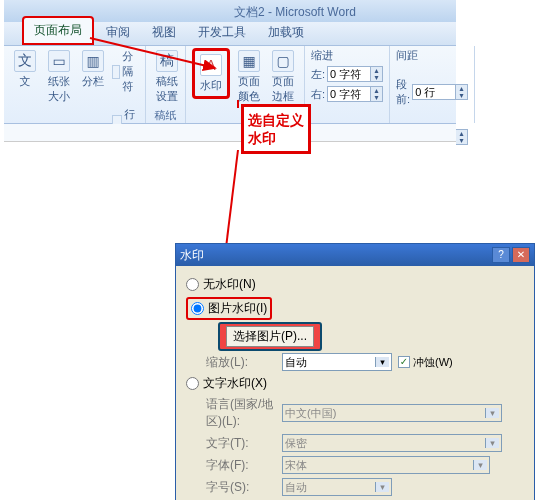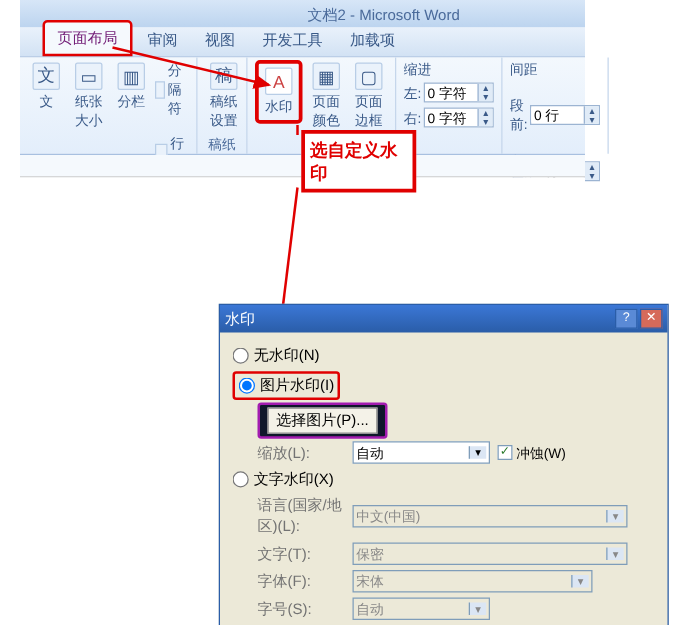--- a/index.html
+++ b/index.html
@@ -1,47 +1,47 @@
 <!DOCTYPE html>
 <html><head>
 <meta charset="utf-8">
 <style>
 *{box-sizing:border-box;margin:0;padding:0;font-family:"Microsoft YaHei",SimSun,sans-serif}
 body{width:540px;height:500px;background:#fff;overflow:hidden;position:relative;font-size:12px}
-.window{position:absolute;top:0;left:16px;width:452px}
+.window{position:absolute;top:0;left:4px;width:452px}
 .titlebar{height:22px;background:linear-gradient(#d7e6f7,#bcd4ef);font-size:12px;color:#4a6a9a;padding-left:230px;padding-top:4px}
 .tabs{height:24px;background:linear-gradient(#e9f1fb,#d2e2f4);display:flex;align-items:flex-end;padding-left:18px;gap:2px;border-bottom:1px solid #a8c0e0}
 .tab{padding:4px 10px;font-size:12px;color:#3a5a88;cursor:pointer}
-.tab.active{background:#f5f9fd;border:2px solid #e00000;border-radius:4px 4px 0 0;color:#701a75}
+.tab.active{background:#f5f9fd;border:2px solid #e00000;border-radius:4px 4px 0 0;color:#14532d}
 .ribbon{height:78px;background:linear-gradient(#f3f8fd,#e3eefb);display:flex;border-bottom:1px solid #a8c0e0}
 .rgroup{border-right:1px solid #c5d6eb;padding:2px 6px;display:flex;flex-direction:column;justify-content:space-between}
 .rgroup .top{display:flex;gap:4px;align-items:flex-start;flex:1}
 .rgroup .lbl{text-align:center;font-size:11px;color:#4a6a9a;padding:2px 0}
 .rbtn{display:flex;flex-direction:column;align-items:center;gap:2px;padding:2px 4px;font-size:11px;color:#3a5a88;cursor:pointer}
 .rbtn .ic{width:22px;height:22px;background:#eaf2fb;border:1px solid #b8cde6;border-radius:2px;display:flex;align-items:center;justify-content:center;font-size:14px}
 .smallrow{display:flex;align-items:center;gap:2px;font-size:11px;color:#3a5a88;padding:1px 0}
 .smallrow .mic{width:14px;height:14px;background:#eaf2fb;border:1px solid #b8cde6}
 .spin{display:inline-flex;align-items:center;border:1px solid #9cb4d2;background:#fff;height:16px}
 .spin input{border:none;width:42px;font-size:11px;padding:0 2px}
 .spin .ar{width:12px;background:#e0ebf7;text-align:center;font-size:8px;line-height:7px;border-left:1px solid #9cb4d2}
 .hl{border:3px solid #e00000;border-radius:4px;padding:1px}
 .ruler{height:18px;background:#f5f9fd;border-bottom:1px solid #ccc;position:relative;font-size:9px;color:#666}
 .doc{height:140px;background:#fff;position:relative}
-.callout{position:absolute;top:104px;left:241px;width:92px;border:3px solid #e00000;background:#fff;padding:4px;font-size:14px;color:#e00000;font-weight:bold;text-align:left;line-height:1.3}
+.callout{position:absolute;top:104px;left:241px;width:70px;border:3px solid #e00000;background:#fff;padding:4px;font-size:14px;color:#e00000;font-weight:bold;text-align:left;line-height:1.3}
 svg.arrows{position:absolute;top:0;left:0;pointer-events:none}
 .dialog{position:absolute;top:243px;left:175px;width:360px;border:1px solid #2a5da8;background:#ece9d8;font-size:12px}
 .dlg-title{height:22px;background:linear-gradient(#3b77d6,#2a5da8);color:#fff;display:flex;align-items:center;justify-content:space-between;padding:0 4px;font-size:12px}
 .dlg-title .r{display:flex;gap:2px}
 .dlg-title .wb{width:18px;height:16px;background:#5a8ad6;border:1px solid #2a5da8;color:#fff;text-align:center;font-size:10px;line-height:14px;cursor:pointer}
 .dlg-title .wb.cl{background:#d66a5a}
 .dlg-body{padding:8px 10px}
 .radio-row{display:flex;align-items:center;gap:4px;padding:2px 0}
 .radio-row input{margin:0}
 .radio-sel{border:2px solid #e00000;border-radius:3px;padding:1px 3px;display:inline-flex;align-items:center;gap:4px}
-.selbtn{border:2px solid #a21caf;border-radius:3px;padding:2px 6px;margin-left:20px;display:inline-block;background:#0f172a;cursor:pointer}
+.selbtn{border:2px solid #0c4a6e;border-radius:3px;padding:2px 6px;margin-left:32px;display:inline-block;background:#ef4444;cursor:pointer}
 .selbtn .inner{border:1px solid #888;padding:1px 6px;background:#f4f2e8}
 .form-row{display:flex;align-items:center;padding:2px 0;gap:6px}
 .form-row .fl{width:90px;padding-left:20px;color:#737373}
 .sel{border:1px solid #7f9db9;background:#fff;height:18px;display:flex;align-items:center;justify-content:space-between;padding:0 2px;font-size:11px}
 .sel.dis{background:#ece9d8;color:#888}
 .sel .dd{width:14px;background:#dbe6f4;border-left:1px solid #7f9db9;text-align:center;font-size:9px}
 .chk{display:inline-flex;align-items:center;gap:3px;font-size:11px}
 .chk .box{width:12px;height:12px;border:1px solid #7f9db9;background:#fff;text-align:center;font-size:10px;line-height:10px;color:#2a7a2a}
 </style>
 </head>
@@ -219,21 +219,21 @@
       </div>
     <div class="form-row">
         <div class="fl">文字(T):</div>
         <div class="sel dis" style="width:220px">
           <span>保密</span>
           <div class="dd">▾</div>
         </div>
       </div>
     <div class="form-row">
         <div class="fl">字体(F):</div>
-        <div class="sel dis" style="width:192px">
+        <div class="sel dis" style="width:208px">
           <span>宋体</span>
           <div class="dd">▾</div>
         </div>
       </div>
     <div class="form-row">
         <div class="fl">字号(S):</div>
         <div class="sel dis" style="width:110px">
           <span>自动</span>
           <div class="dd">▾</div>
         </div>

